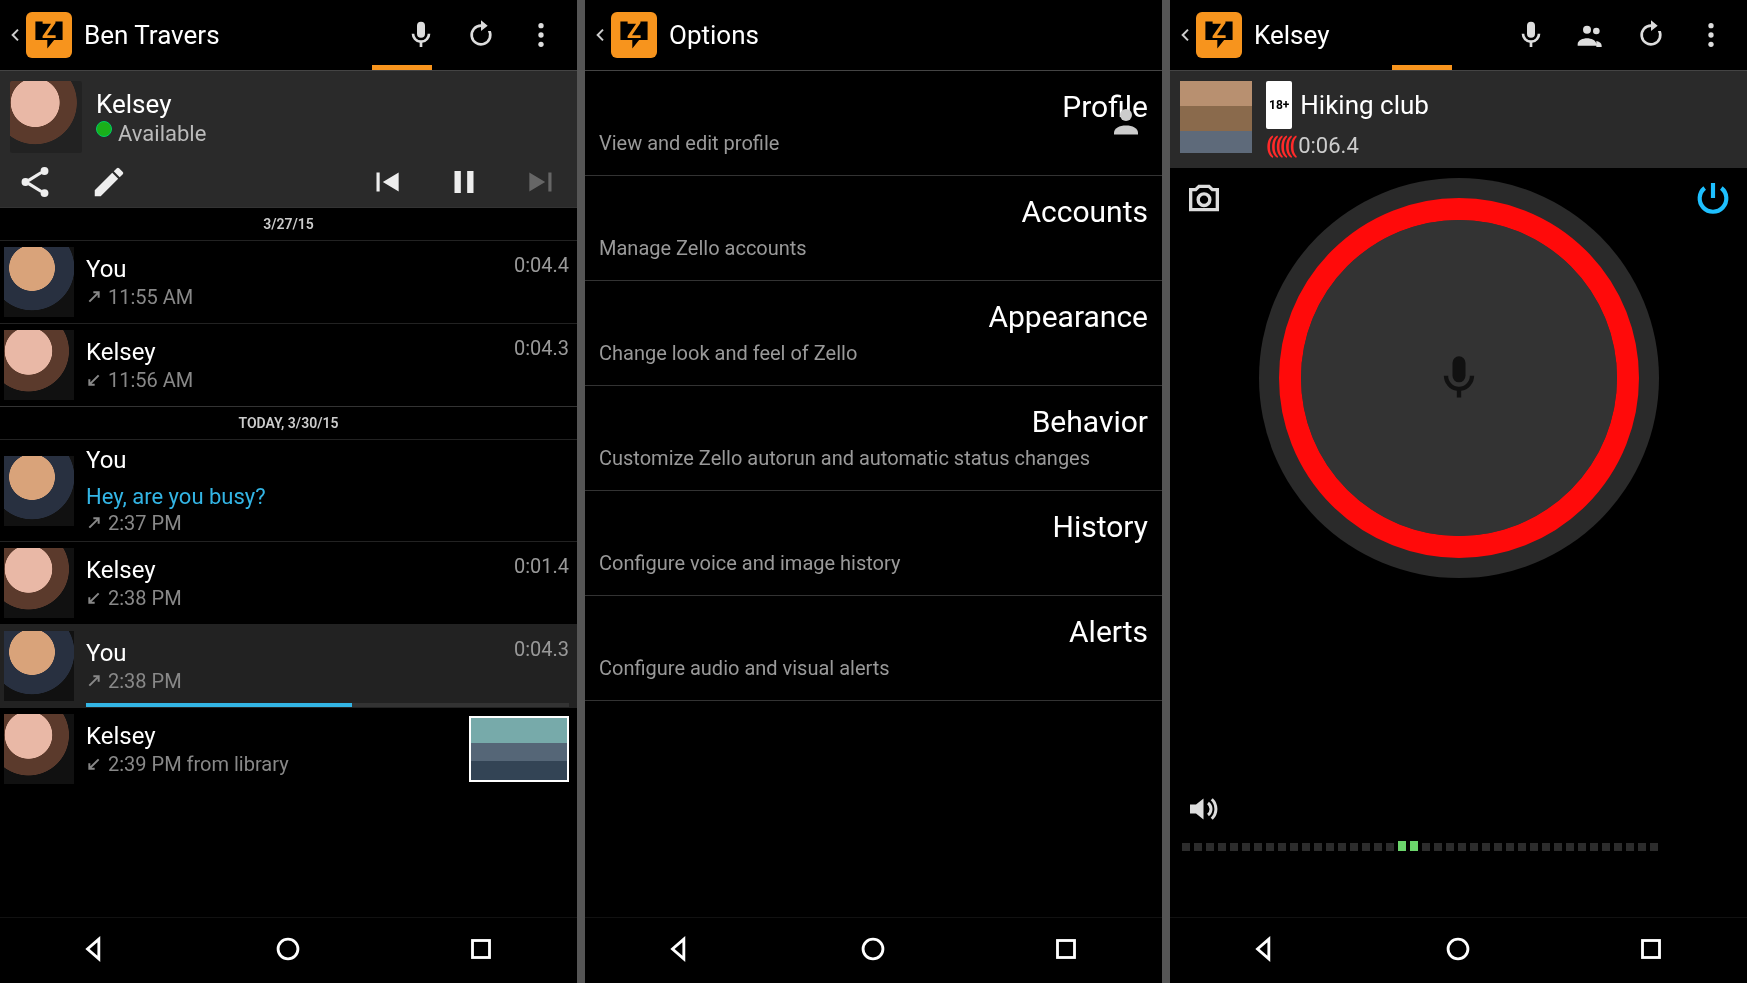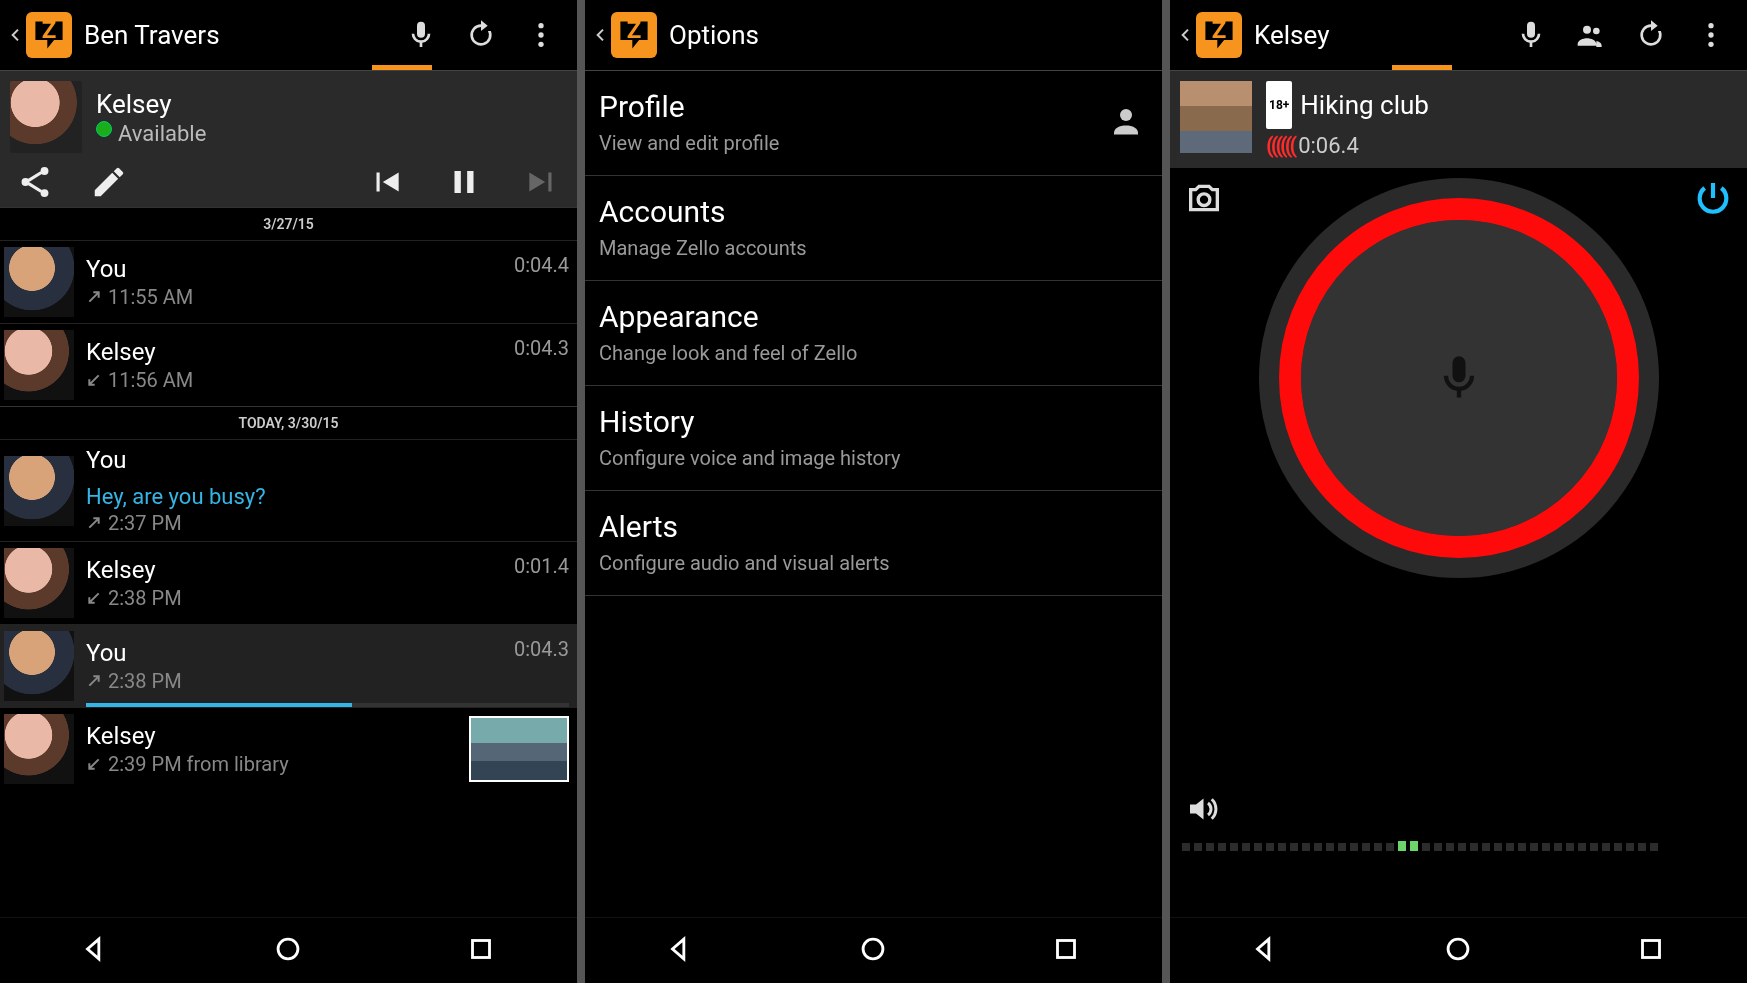--- a/index.html
+++ b/index.html
@@ -134,21 +134,21 @@
   .msg-dur{color:#999;font-size:20px;margin-left:8px;align-self:flex-start;margin-top:6px;}
   .progress{position:absolute;left:86px;right:8px;bottom:0;height:4px;background:#333;}
   .progress>div{height:100%;background:#33b5e5;width:55%;}
   .thumb{width:100px;height:66px;background:linear-gradient(#7aa 40%,#567 40% 70%,#345 70%);border:2px solid #fff;margin-left:8px;flex-shrink:0;}
 
   
   .options-list{flex:1;overflow:hidden;}
   .opt{
     padding:18px 14px;border-bottom:1px solid #333;position:relative;
   }
-  .opt-title{font-size:30px;color:#fff;}
+  .opt-title{font-size:30px;color:#fff;text-align:right;}
   .opt-sub{font-size:20px;color:#999;margin-top:6px;line-height:1.35;}
   .opt-right-icon{position:absolute;right:18px;top:50%;transform:translateY(-50%);}
   .opt-right-icon svg{width:36px;height:36px;fill:#ccc;}
 
   
   .channel-header{
     background:#2a2a2a;padding:10px;border-top:1px solid #444;
     display:flex;align-items:flex-start;
   }
   .channel-thumb{
@@ -467,20 +467,24 @@
     </div>
     <div class="opt">
       <div class="opt-title">Accounts</div>
       <div class="opt-sub">Manage Zello accounts</div>
     </div>
     <div class="opt">
       <div class="opt-title">Appearance</div>
       <div class="opt-sub">Change look and feel of Zello</div>
     </div>
     <div class="opt">
+      <div class="opt-title">Behavior</div>
+      <div class="opt-sub">Customize Zello autorun and automatic status changes</div>
+    </div>
+    <div class="opt">
       <div class="opt-title">History</div>
       <div class="opt-sub">Configure voice and image history</div>
     </div>
     <div class="opt">
       <div class="opt-title">Alerts</div>
       <div class="opt-sub">Configure audio and visual alerts</div>
     </div>
   </div>
 
   <div class="navbar">

